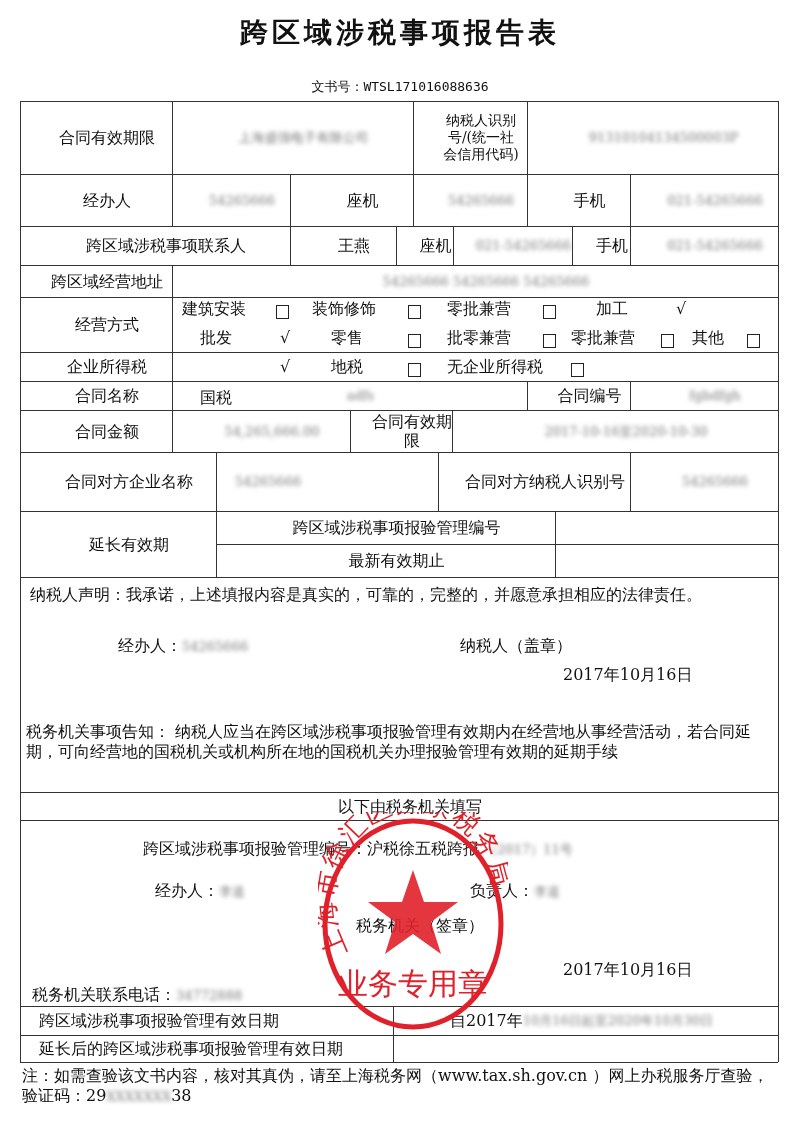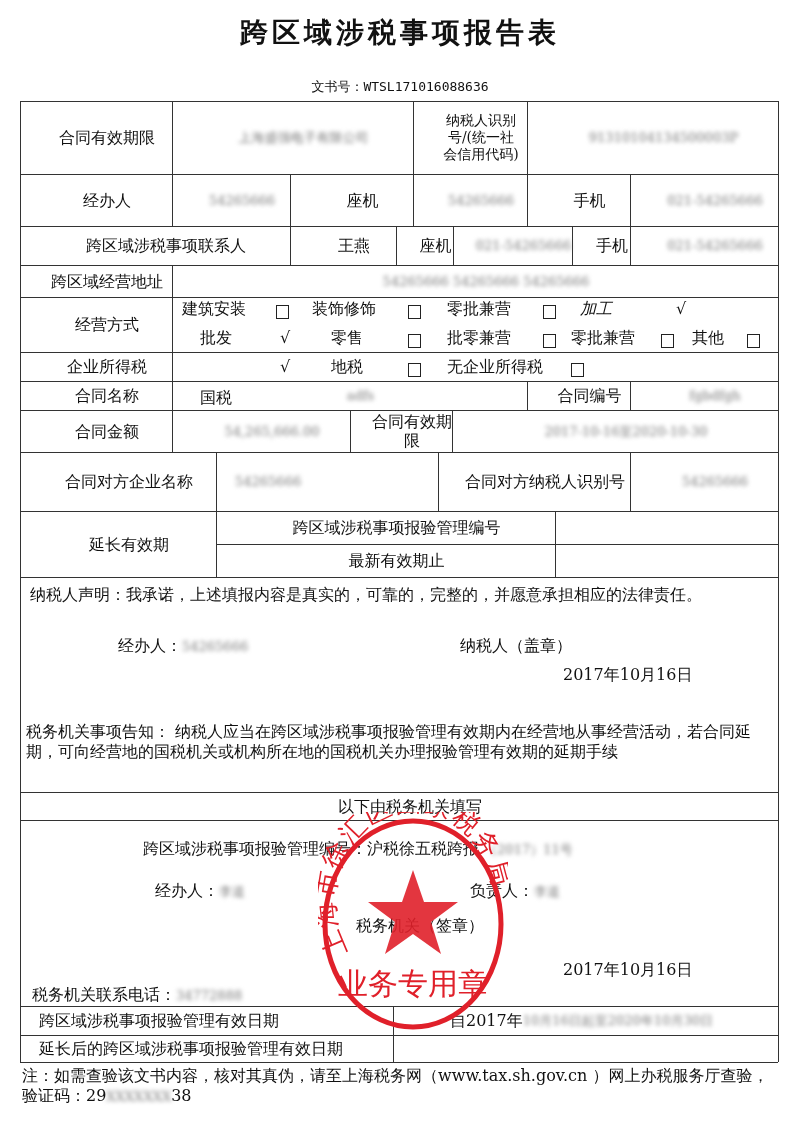--- a/index.html
+++ b/index.html
@@ -113,21 +113,21 @@
   </div>
 
 <div class="cell" style="left:20px;top:297px;width:152px;height:55px;">经营方式</div>
 <div>
   <span class="opt" style="left:182px;top:299px;">建筑安装</span>
   <span class="opt" style="left:276px;top:301px;"><span class="box"></span></span>
   <span class="opt" style="left:312px;top:299px;">装饰修饰</span>
   <span class="opt" style="left:408px;top:301px;"><span class="box"></span></span>
   <span class="opt" style="left:447px;top:299px;">零批兼营</span>
   <span class="opt" style="left:543px;top:301px;"><span class="box"></span></span>
-  <span class="opt" style="left:580px;top:299px;font-style:italic;">加工</span>
+  <span class="opt" style="left:596px;top:299px;">加工</span>
   <span class="opt" style="left:676px;top:299px;">√</span>
 
   <span class="opt" style="left:200px;top:328px;">批发</span>
   <span class="opt" style="left:280px;top:328px;">√</span>
   <span class="opt" style="left:331px;top:328px;">零售</span>
   <span class="opt" style="left:408px;top:330px;"><span class="box"></span></span>
   <span class="opt" style="left:447px;top:328px;">批零兼营</span>
   <span class="opt" style="left:543px;top:330px;"><span class="box"></span></span>
   <span class="opt" style="left:571px;top:328px;">零批兼营</span>
   <span class="opt" style="left:661px;top:330px;"><span class="box"></span></span>

